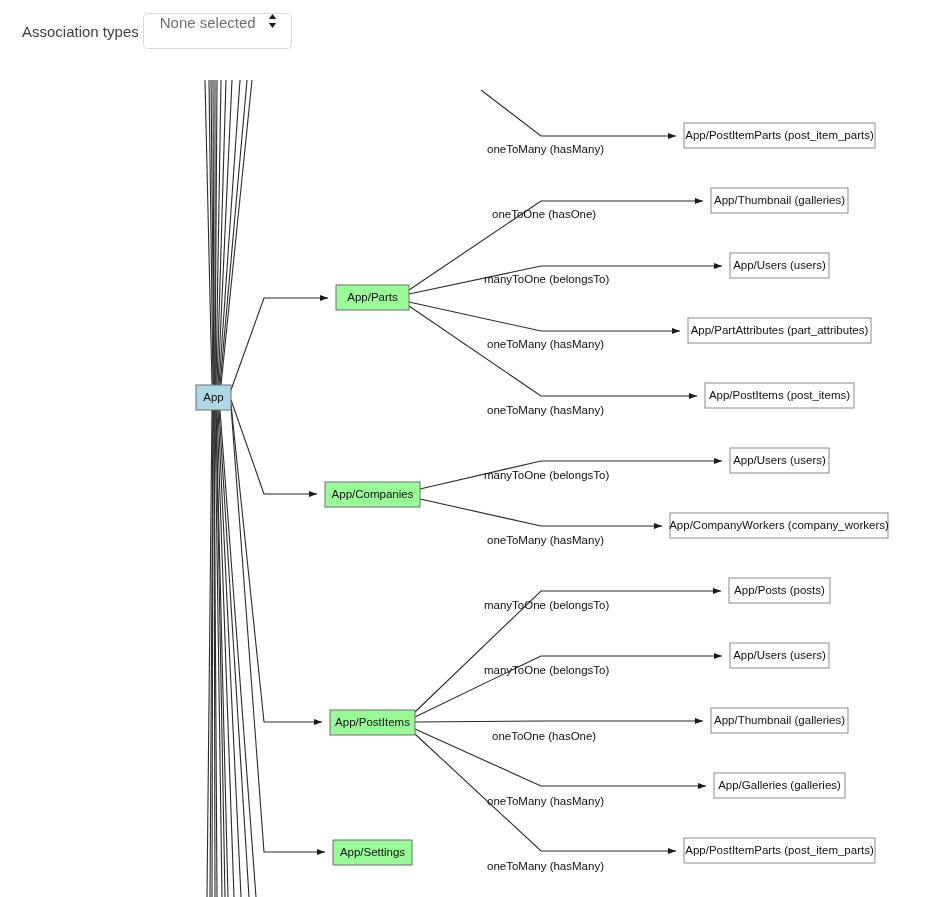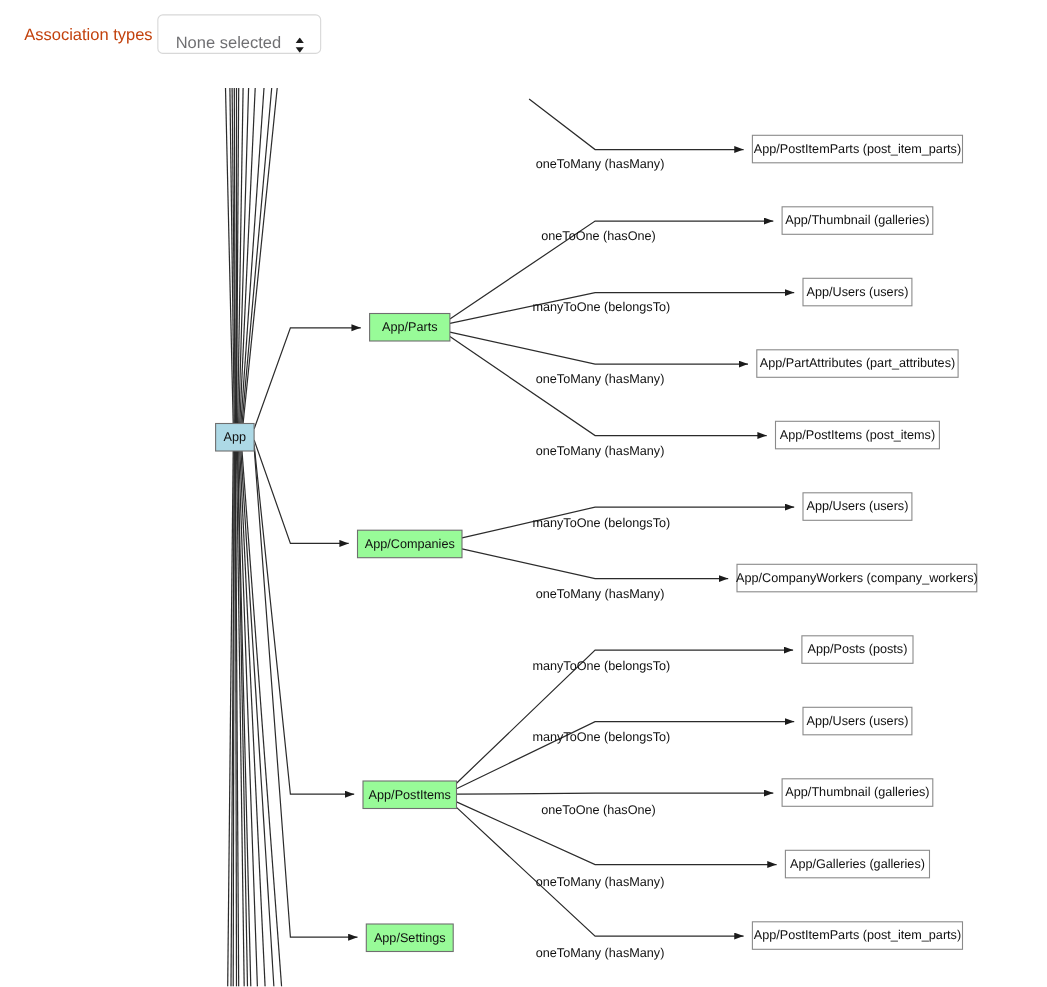--- a/index.html
+++ b/index.html
@@ -20,31 +20,31 @@
     position: absolute;
     left: 0; top: 0;
     width: 952px;
     height: 62px;
     display: flex;
     align-items: center;
   }
   .toolbar-label {
     margin-left: 22px;
     font-size: 15px;
-    color: #c2410c;
+    color: #404040;
     white-space: nowrap;
   }
   .assoc-select {
     margin-left: 4px;
     box-sizing: border-box;
     height: 36px;
     min-width: 141px;
     padding: 0 14px 0 16px;
     display: flex;
-    align-items: flex-end;
+    align-items: flex-start;
     gap: 12px;
     border: 1px solid #d8d8d8;
     border-radius: 5px;
     background: #ffffff;
     color: #6f6f72;
     font-size: 15px;
     cursor: pointer;
     box-shadow: 0 0 0 0 rgba(0,0,0,0);
   }
   .assoc-select .caret {

